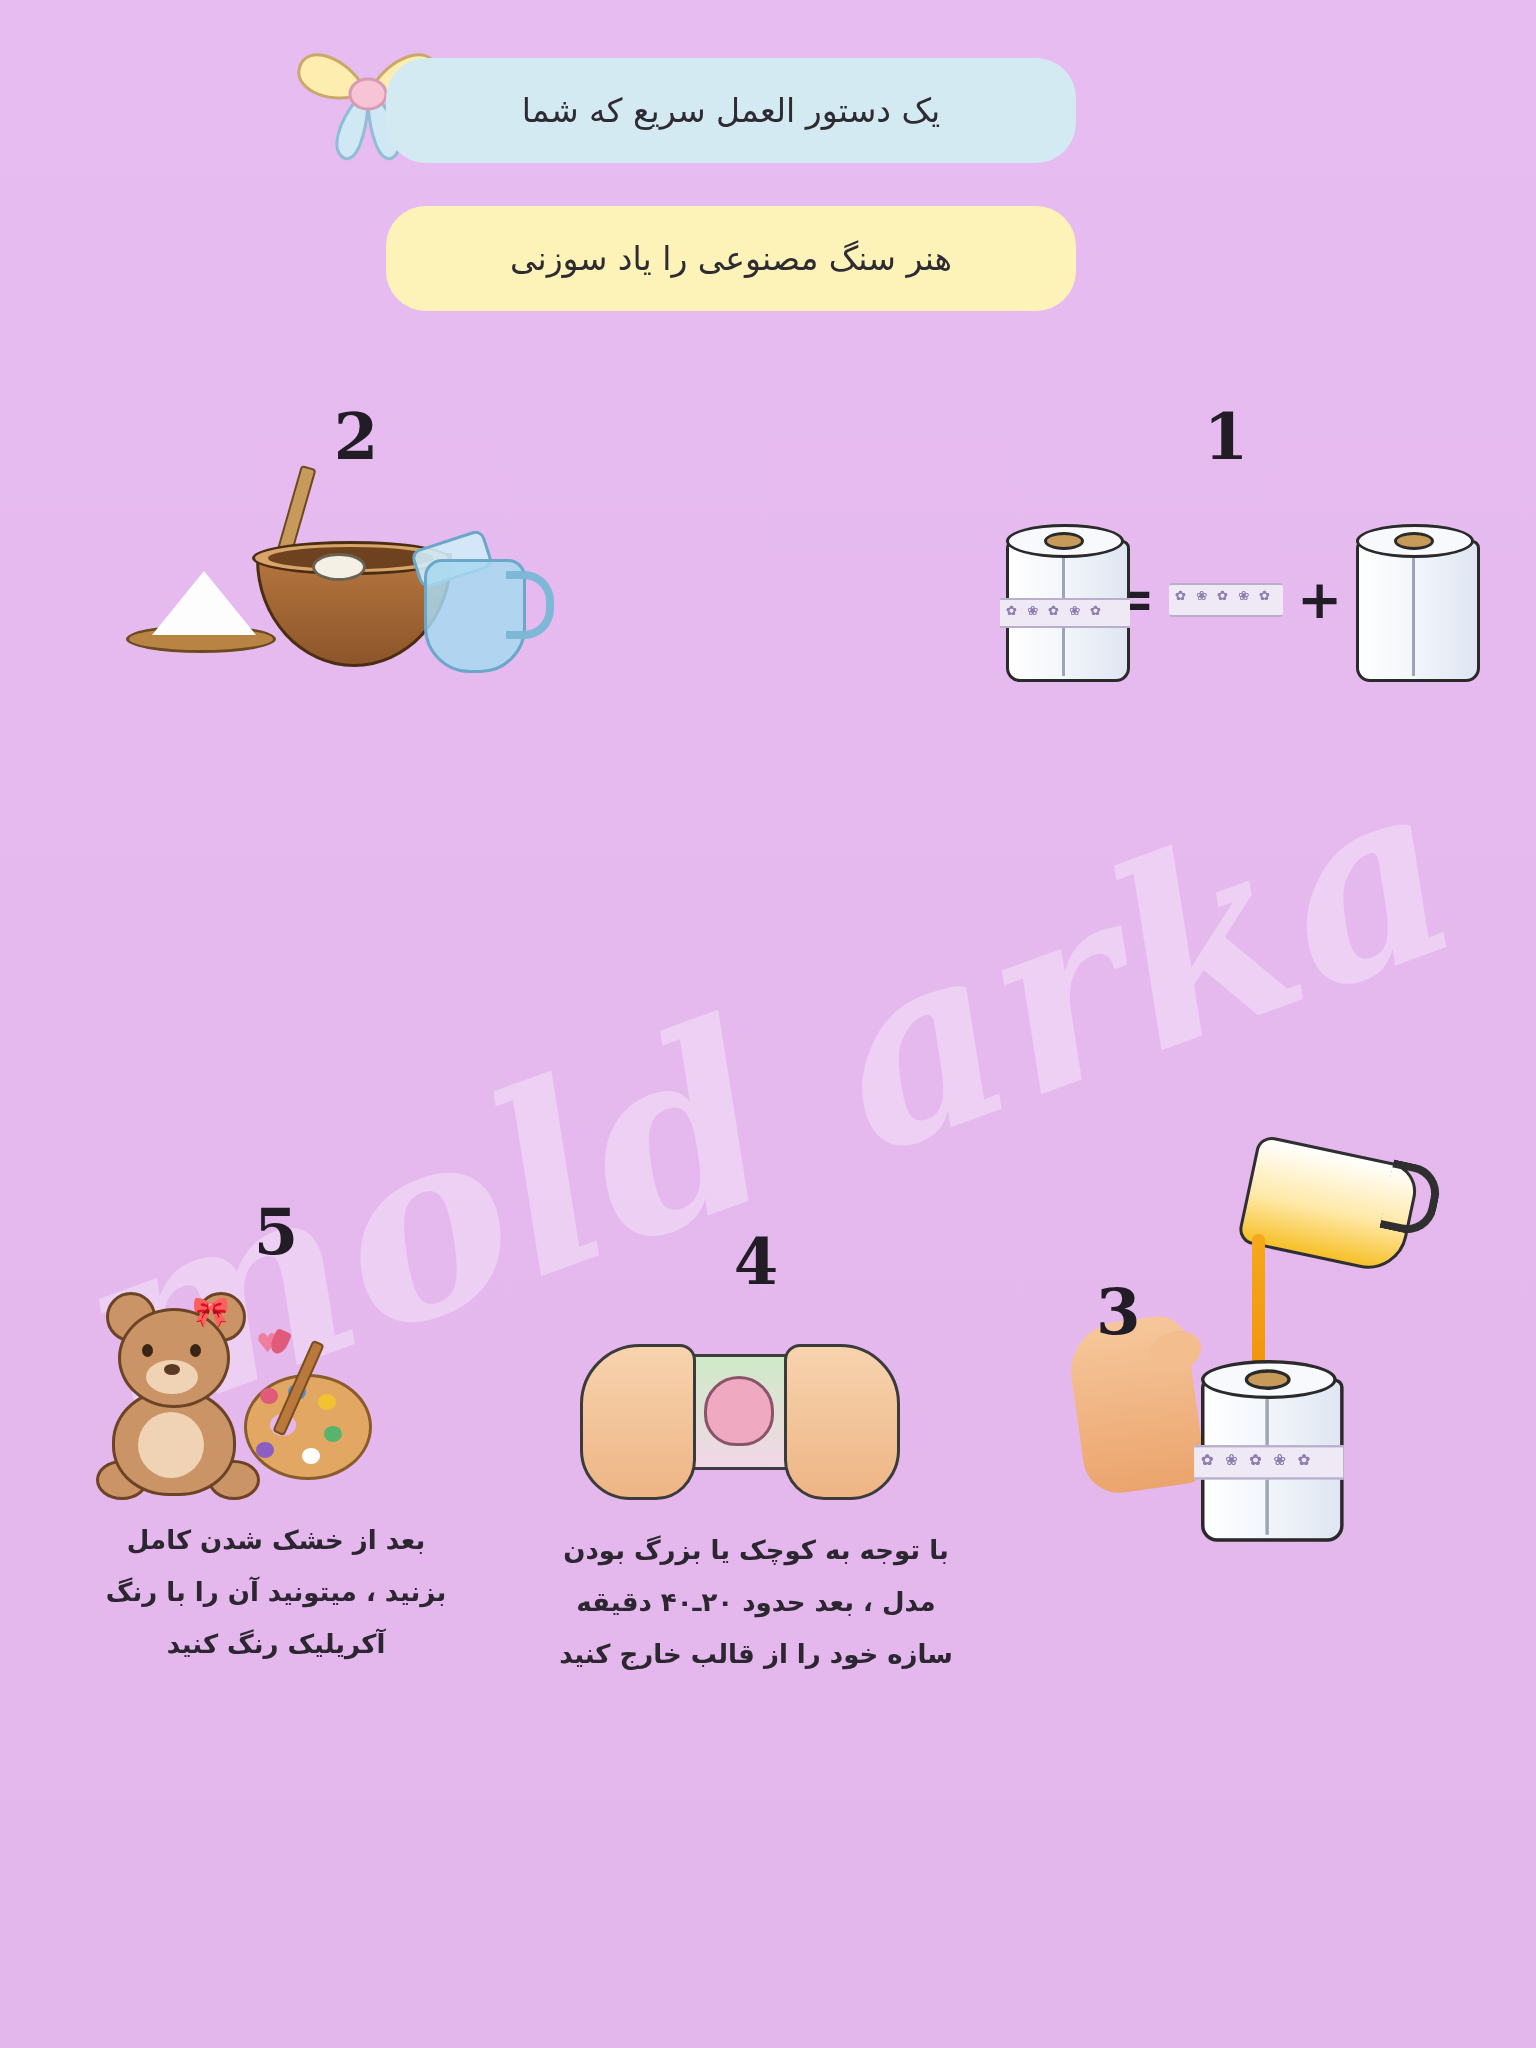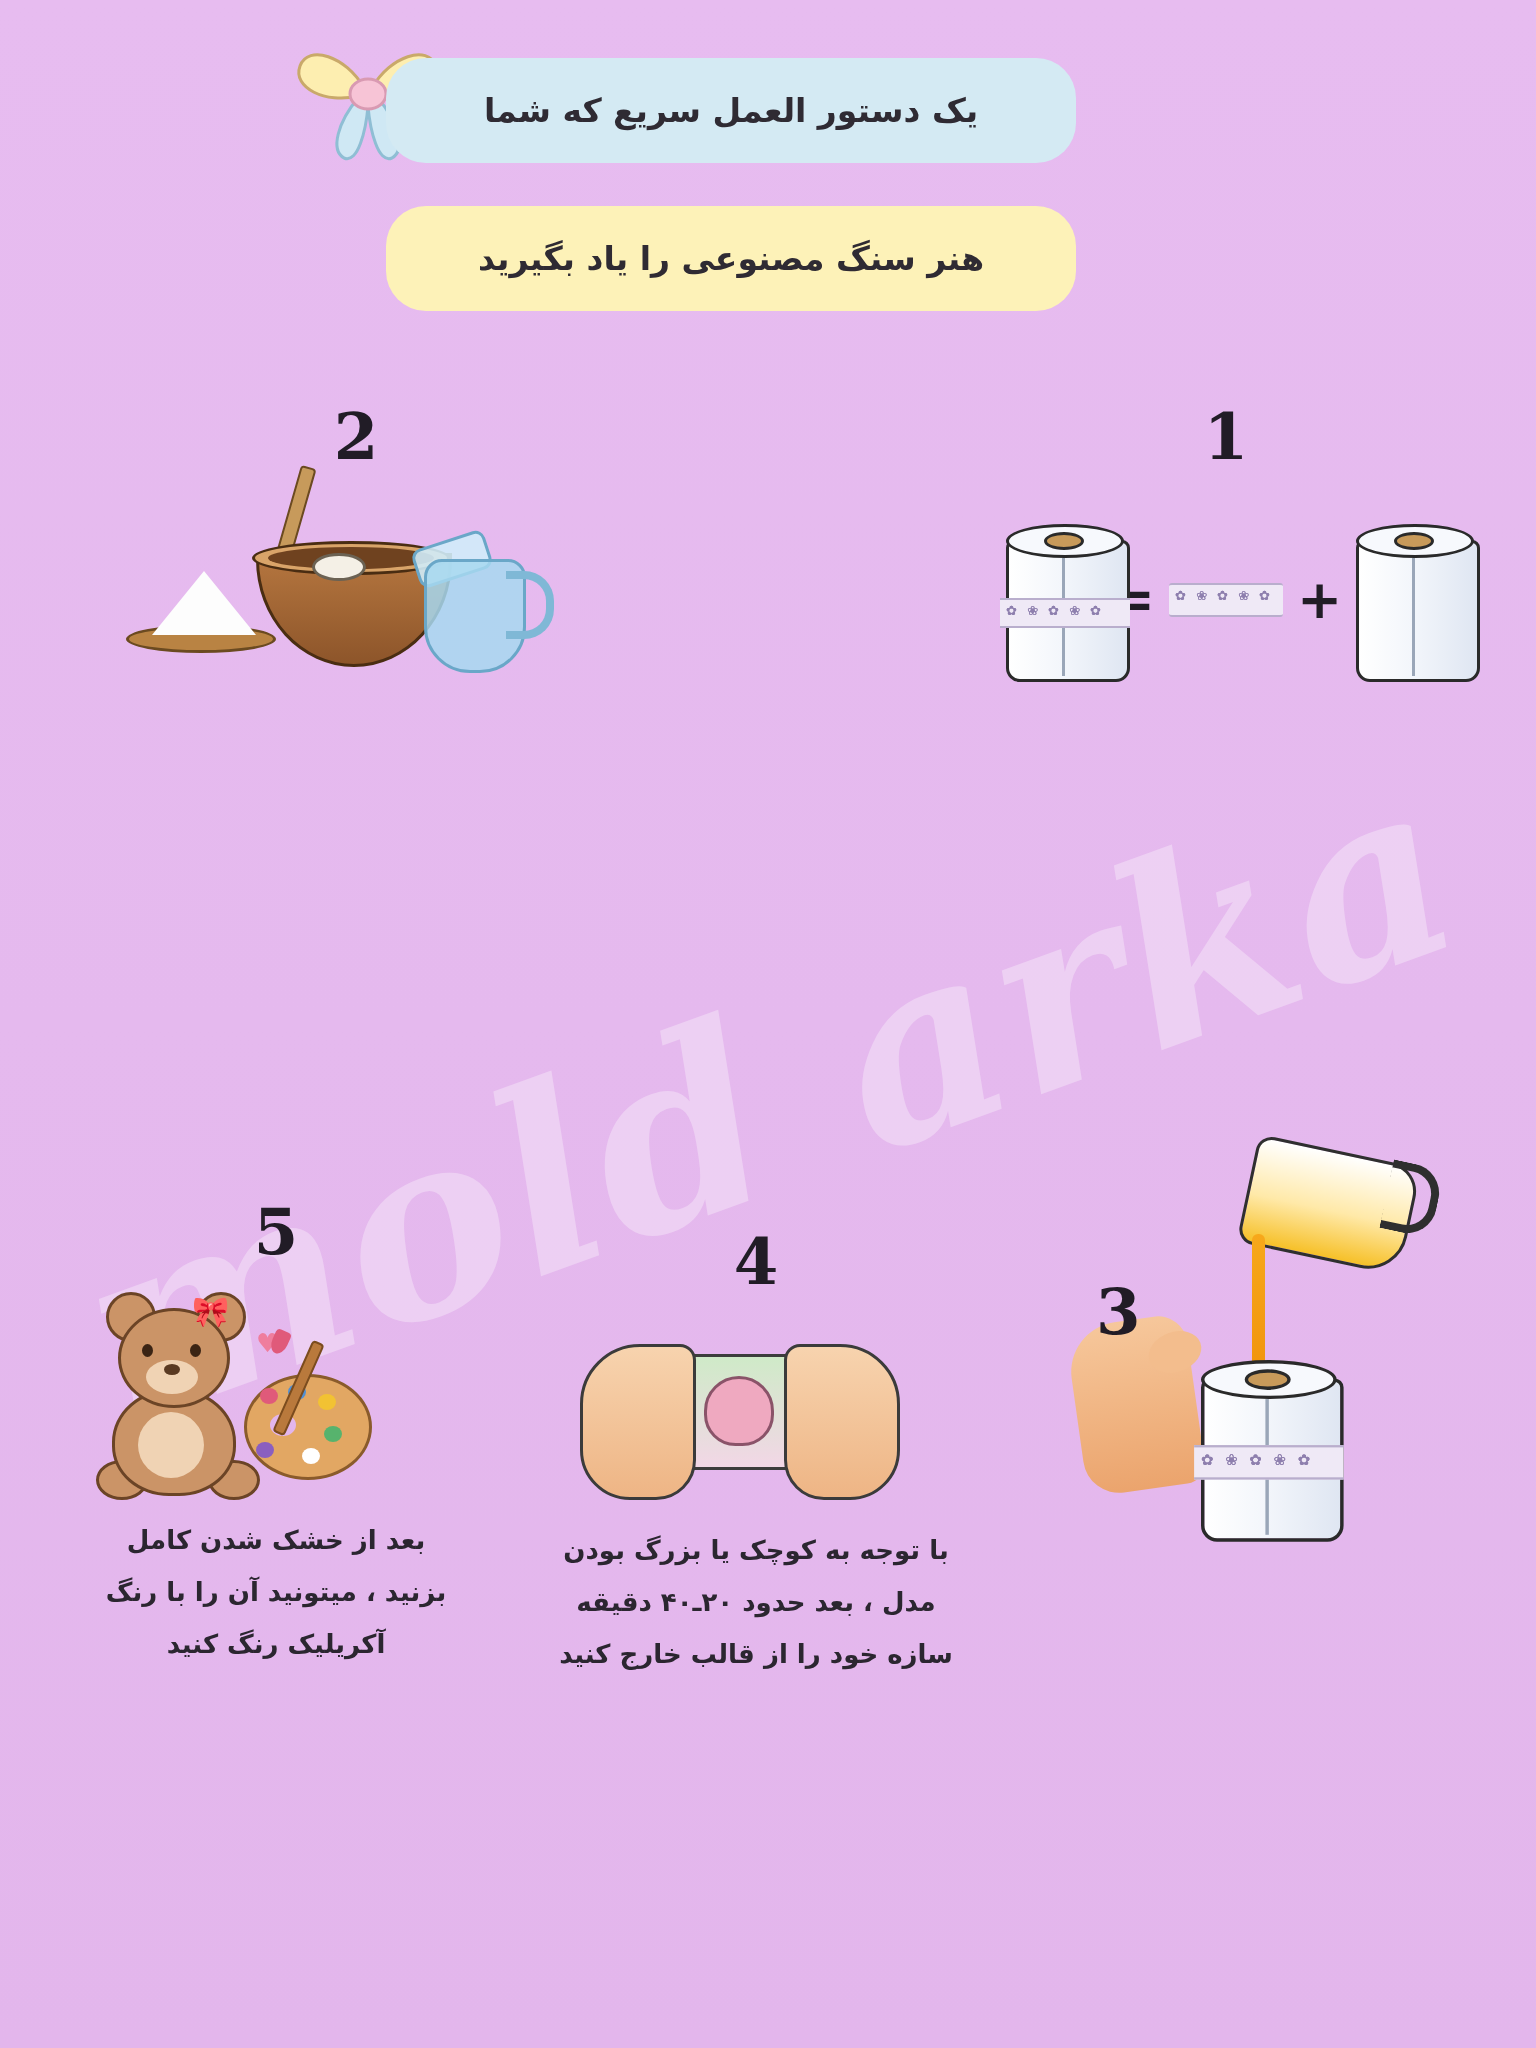--- a/index.html
+++ b/index.html
@@ -46,21 +46,21 @@
     left: 0;
     width: 100%;
     height: 300px;
   }
   .banner {
     position: absolute;
     display: flex;
     align-items: center;
     justify-content: center;
     border-radius: 40px;
-    font-weight: 700;
+    font-weight: 400;
     color: #2f2b33;
     text-align: right;
     direction: rtl;
   }
   .banner-1 {
     right: 460px;
     top: 32px;
     width: 690px;
     height: 105px;
     background: #d4eaf3;
@@ -490,21 +490,21 @@
         <path d="M92 72 C112 96, 120 124, 106 132 C92 138, 84 104, 82 80 Z" fill="#cfe8f4" stroke="#8fbed4" stroke-width="3"></path>
         <ellipse cx="82" cy="68" rx="18" ry="15" fill="#f7c4d6" stroke="#d99ab2" stroke-width="3"></ellipse>
       </svg>
     </div>
 
     <div class="banner banner-1">
       <span>یک دستور العمل سریع که شما</span>
     </div>
 
     <div class="banner banner-2">
-      <span>هنر سنگ مصنوعی را یاد بگیرید</span>
+      <span>هنر سنگ مصنوعی را یاد سوزنی</span>
     </div>
   </div>
 
   <div class="step" id="step1">
     <div class="step-num">1</div>
     <div class="art row-center">
       <div class="tp-roll">
         <div class="tp-body"></div>
         <div class="tp-seam"></div>
         <div class="tp-top"></div>

